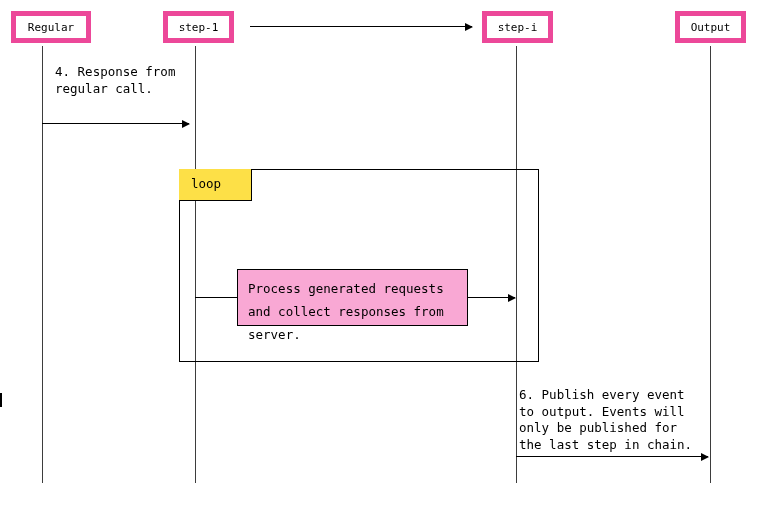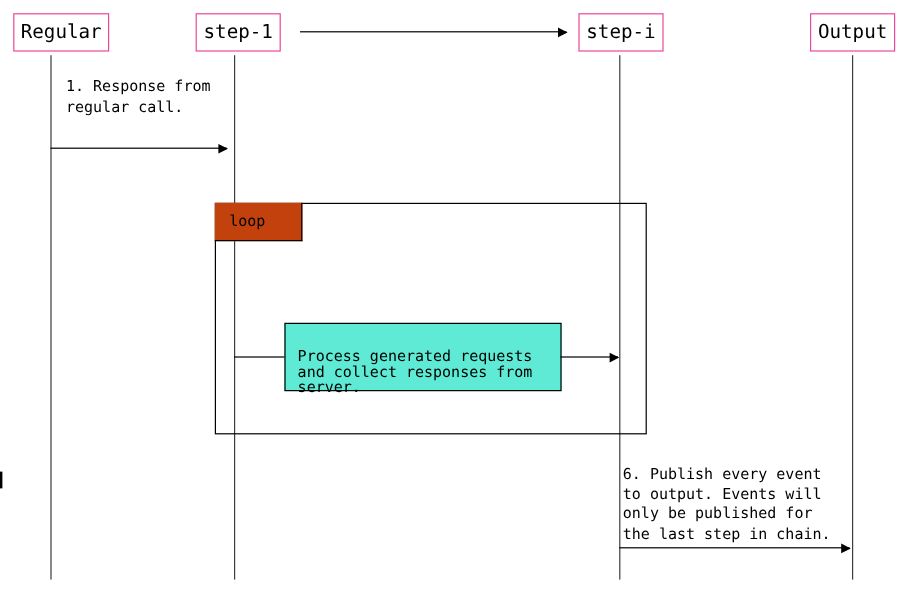--- a/index.html
+++ b/index.html
@@ -15,26 +15,26 @@
     width: 759px;
     height: 508px;
     background: #ffffff;
     overflow: hidden;
   }
 
   
   .participant {
     position: absolute;
     box-sizing: border-box;
-    border: 1px solid #ec4899;
+    border: 5px solid #ec4899;
     background: #ffffff;
     display: flex;
     align-items: center;
     justify-content: center;
-    font-size: 16px;
+    font-size: 11px;
     line-height: 1;
     color: #000000;
     letter-spacing: 0px;
     white-space: nowrap;
   }
 
   
   .lifeline {
     position: absolute;
     width: 1px;
@@ -47,38 +47,38 @@
     box-sizing: border-box;
     border: 1px solid #000000;
     background: transparent;
   }
   .fragment-label {
     position: absolute;
     box-sizing: border-box;
     border: 1px solid #000000;
     border-top: none;
     border-left: none;
-    background: #c2410c;
+    background: #fde047;
     display: flex;
     align-items: center;
     padding-left: 12px;
     font-size: 12.5px;
     line-height: 1;
     color: #000000;
   }
 
   
   .note-box {
     position: absolute;
     box-sizing: border-box;
     border: 1px solid #000000;
-    background: #5eead4;
-    padding: 20px 9px 7px 10px;
+    background: #f9a8d4;
+    padding: 7px 9px 7px 10px;
     font-size: 12.5px;
-    line-height: 13px;
+    line-height: 23px;
     color: #000000;
     white-space: pre;
   }
 
   
   .text-block {
     position: absolute;
     font-size: 12.5px;
     line-height: 16.5px;
     color: #000000;
@@ -135,21 +135,21 @@
     <span>step-i</span>
   </div>
 
   <div class="lifeline" style="left:42px;  top:46px; height:437px;"></div>
   <div class="lifeline" style="left:195px; top:46px; height:437px;"></div>
   <div class="lifeline" style="left:516px; top:46px; height:437px;"></div>
   <div class="lifeline" style="left:710px; top:46px; height:437px;"></div>
 
   <div class="arrow" style="left:250px; top:26px; width:222px;"></div>
 
-  <div class="text-block" style="left:55px; top:64px; width:160px;">1. Response from
+  <div class="text-block" style="left:55px; top:64px; width:160px;">4. Response from
 regular call.</div>
   <div class="arrow" style="left:42px; top:123px; width:147px;"></div>
 
   <div class="fragment" style="left:179px; top:169px; width:360px; height:193px;"></div>
   <div class="fragment-label" style="left:179px; top:169px; width:73px; height:32px;">loop</div>
 
   <div class="plain-line" style="left:195px; top:297px; width:44px;"></div>
   <div class="note-box" style="left:237px; top:269px; width:231px; height:57px;">Process generated requests
 and collect responses from
 server.</div>

